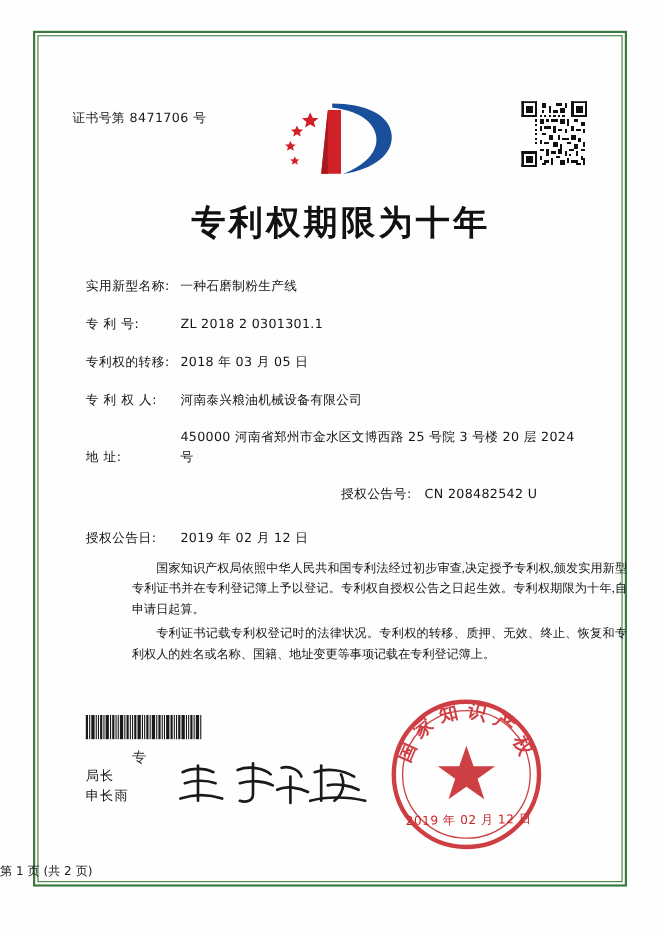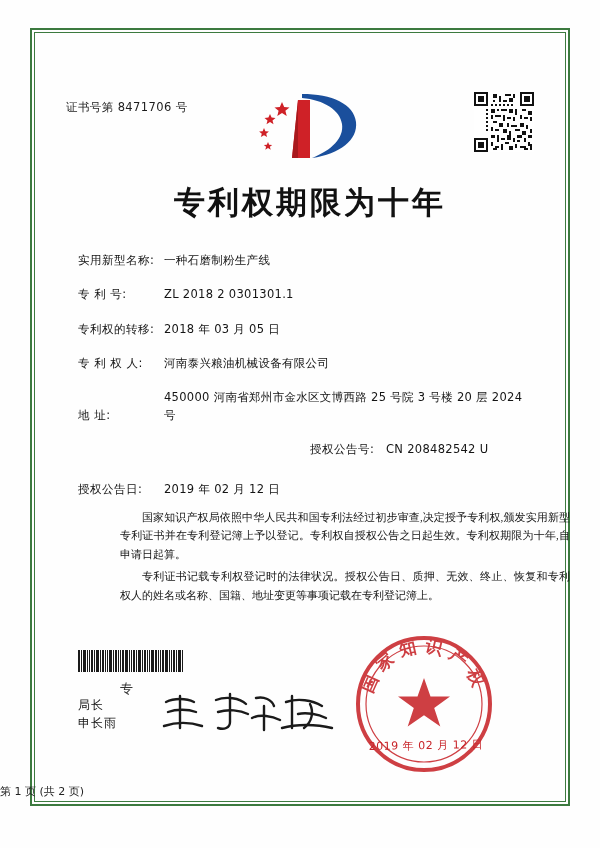--- a/index.html
+++ b/index.html
@@ -380,21 +380,21 @@
       <div class="dual-right">
         <div class="field-label">授权公告号:</div>
         <div class="field-value">CN 208482542 U</div>
       </div>
     </div>
 
   </div>
 
   <div class="paras">
     <p>国家知识产权局依照中华人民共和国专利法经过初步审查,决定授予专利权,颁发实用新型专利证书并在专利登记簿上予以登记。专利权自授权公告之日起生效。专利权期限为十年,自申请日起算。</p>
-    <p>专利证书记载专利权登记时的法律状况。授权公告日、质押、无效、终止、恢复和专利权人的姓名或名称、国籍、地址变更等事项记载在专利登记簿上。</p>
+    <p>专利证书记载专利权登记时的法律状况。专利权的转移、质押、无效、终止、恢复和专利权人的姓名或名称、国籍、地址变更等事项记载在专利登记簿上。</p>
   </div>
 
   <div class="barcode">
     <span style="width:2px"></span>
       <span style="width:1px"></span>
       <span style="width:3px"></span>
     <span style="width:1px"></span>
       <span style="width:1px"></span>
       <span style="width:2px"></span>
     <span style="width:1px"></span>

